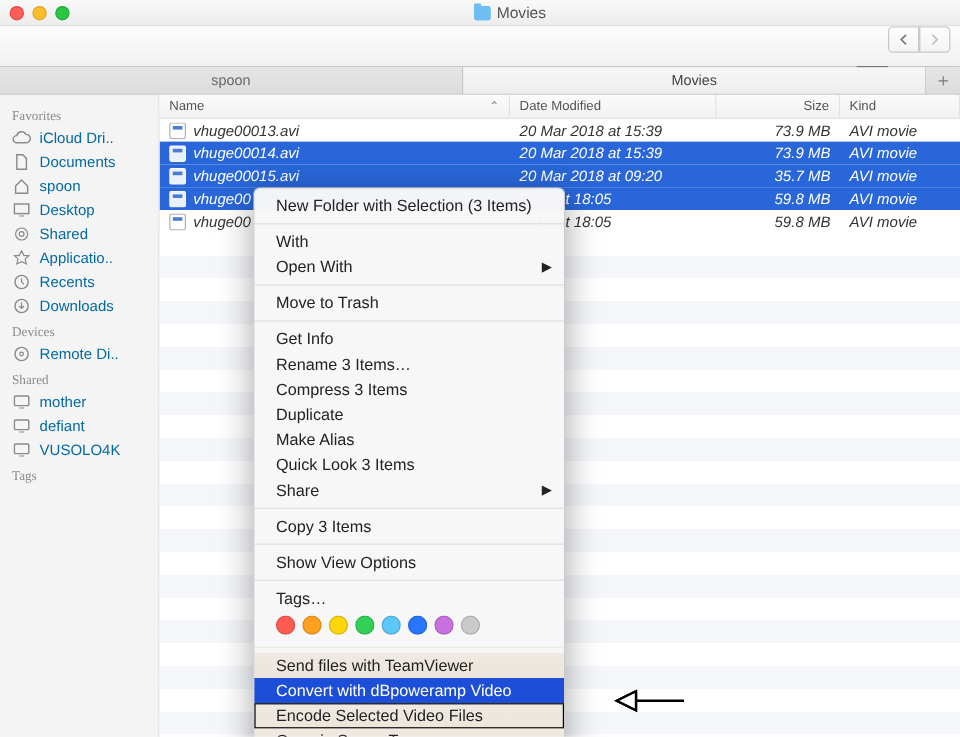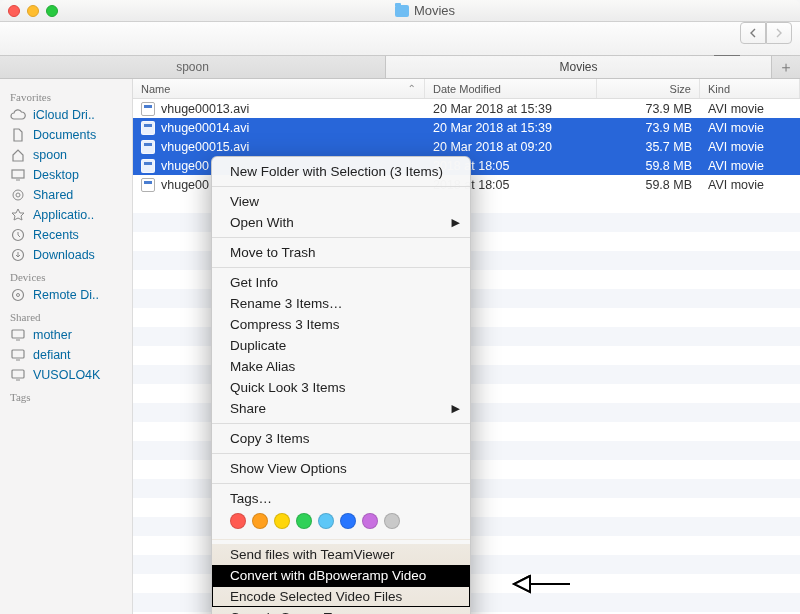--- a/index.html
+++ b/index.html
@@ -46,32 +46,32 @@
 .header-row { display: flex; height: 20px; border-bottom: 1px solid #dedede; font-size: 11px; color: #555; background: linear-gradient(#fbfbfb,#f2f2f2); }
 .header-row .col { padding: 3px 8px; border-right: 1px solid #e3e3e3; display: flex; align-items: center; text-align: right; }
 .col.name { width: 292px; }
 .col.date { width: 172px; }
 .col.size { width: 103px; justify-content: flex-end; }
 .col.kind { flex: 1; }
 .sort-arrow { margin-left: auto; font-size: 10px; color: #888; }
 
 .row { display: flex; height: 19px; align-items: center; font-size: 12.5px; color: #333; }
 .row.selected { background: #2866d9; color: #fff; }
-.row .col { padding: 0 8px; display: flex; align-items: center; overflow: hidden; white-space: nowrap; }
+.row .col { padding: 0 8px; display: flex; align-items: center; overflow: hidden; white-space: nowrap; font-style: italic; }
 .row .col.size { justify-content: flex-end; }
 .file-icon { width: 14px; height: 14px; margin-right: 6px; background: #fff; border: 1px solid #b0b0b0; border-radius: 2px; position: relative; flex-shrink: 0; }
 .file-icon::after { content: ""; position: absolute; top: 2px; left: 2px; right: 2px; height: 3px; background: #4a7dd0; }
 .row.selected .file-icon { border-color: rgba(255,255,255,0.5); background: rgba(255,255,255,0.9); }
 
 .empty-area { flex: 1; background: repeating-linear-gradient(#fff 0 19px, #f4f6fa 19px 38px); }
 
 
 .context-menu { position: absolute; left: 211px; top: 156px; width: 260px; background: rgba(247,247,247,0.98); border: 1px solid rgba(0,0,0,0.18); border-radius: 6px; box-shadow: 0 8px 28px rgba(0,0,0,0.35); padding: 4px 0; font-size: 13.5px; }
 .cm-item { padding: 3px 18px; color: #222; display: flex; align-items: center; position: relative; }
-.cm-item.highlighted { background: #000000; color: #fff; }
+.cm-item.highlighted { background: #1d4ed8; color: #fff; }
 .cm-sep { height: 1px; background: #dcdcdc; margin: 4px 0; }
 .cm-submenu-arrow { position: absolute; right: 10px; font-size: 11px; }
 .cm-tags { display: flex; gap: 6px; padding: 4px 18px 6px; }
 .tag-dot { width: 16px; height: 16px; border-radius: 50%; border: 0.5px solid rgba(0,0,0,0.15); }
 .cm-tint { background: linear-gradient(rgba(222,208,186,0.35), rgba(222,208,186,0.45)); }
 .boxed { outline: 1px solid #000; outline-offset: -1px; }
 
 
 .annotation-arrow { position: absolute; left: 512px; top: 572px; }
 
@@ -368,21 +368,21 @@
     <div class="empty-area"></div>
   </div>
 </div>
 
 <div class="context-menu" id="ctxmenu">
     <div class="cm-item">
       <span>New Folder with Selection (3 Items)</span>
     </div>
     <div class="cm-sep"></div>
     <div class="cm-item">
-      <span>View</span>
+      <span>With</span>
     </div>
     <div class="cm-item">
       <span>Open With</span>
       <span class="cm-submenu-arrow">▶</span>
     </div>
     <div class="cm-sep"></div>
     <div class="cm-item">
       <span>Move to Trash</span>
     </div>
     <div class="cm-sep"></div>

